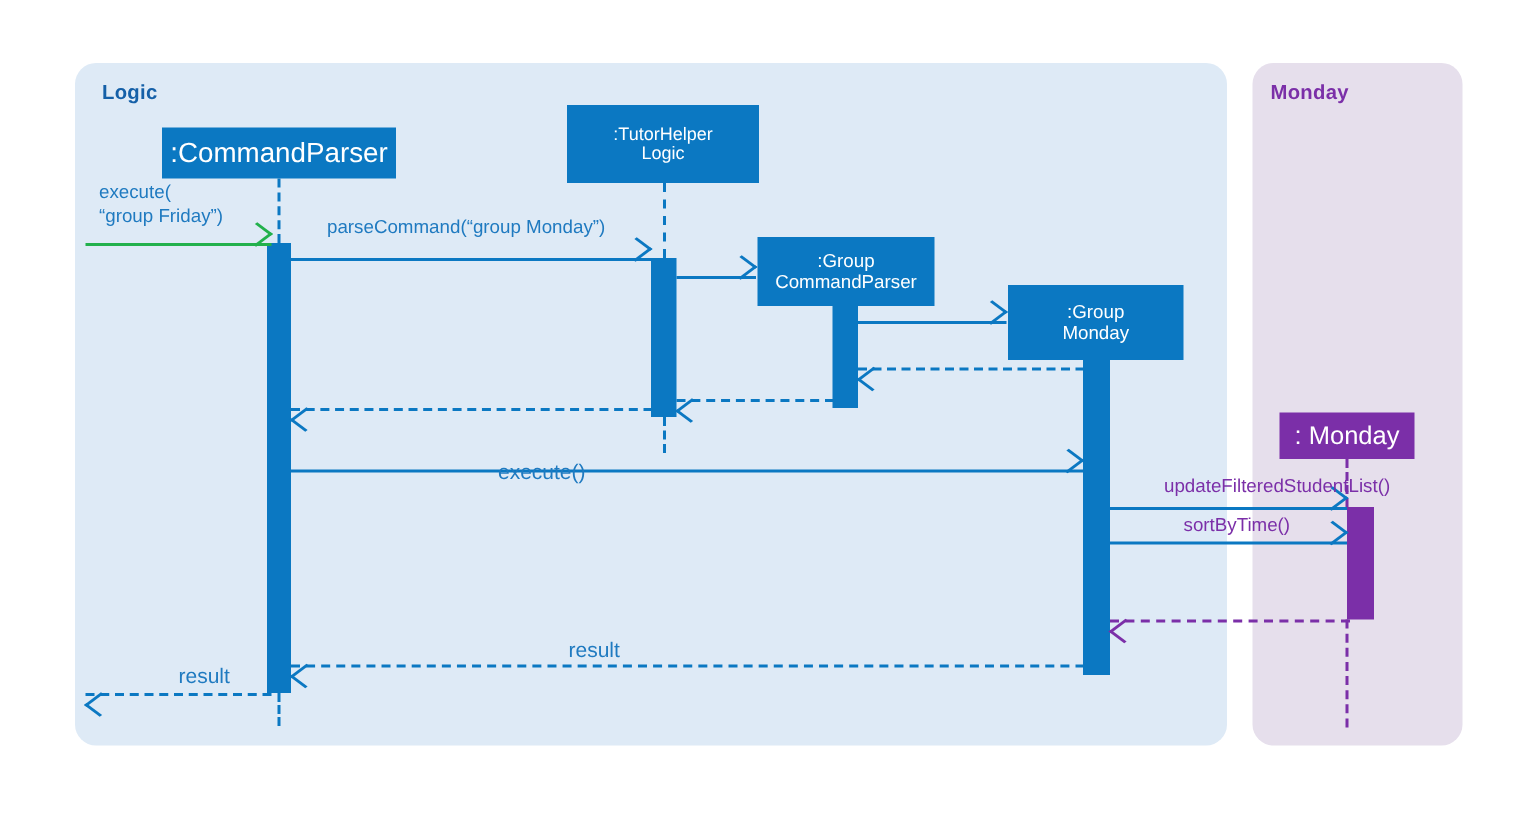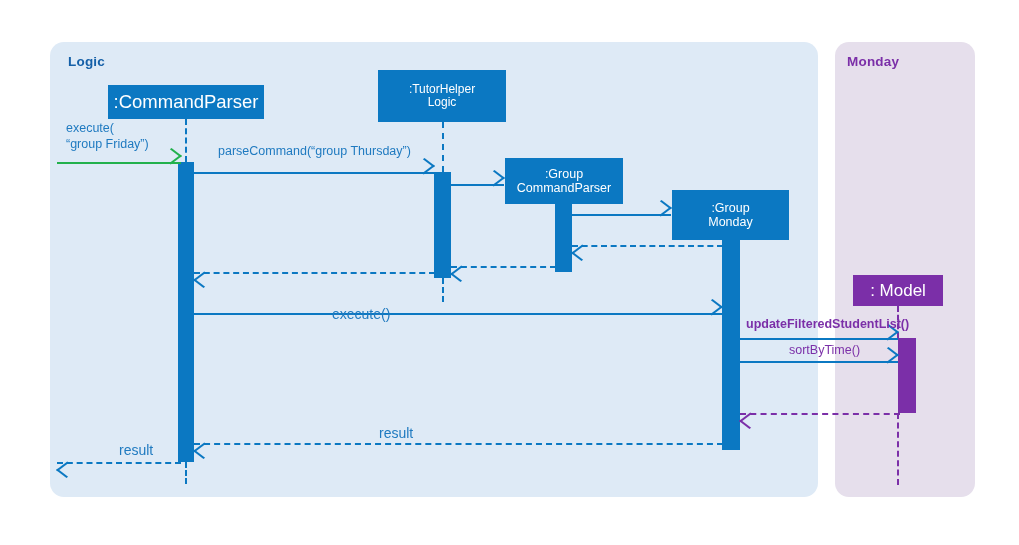--- a/index.html
+++ b/index.html
@@ -180,35 +180,35 @@
   </div>
 
   <div class="lbox blue" id="box-gcommand">
     <span>
       <span>:Group</span><br>
       <span>Monday</span>
     </span>
   </div>
 
   <div class="lbox purple" id="box-model">
-    <span>: Model</span>
+    <span>: Monday</span>
   </div>
 
   <div class="msg green" style="left:57px; top:162px; width:124px;">
     <div class="line"></div>
     <div class="head right"></div>
   </div>
   <div class="mlabel" style="left:66px; top:121px;">execute(</div>
   <div class="mlabel" style="left:66px; top:137px;">“group Friday”)</div>
 
   <div class="msg" style="left:194px; top:172px; width:240px;">
     <div class="line"></div>
     <div class="head right"></div>
   </div>
-  <div class="mlabel" style="left:218px; top:144px;">parseCommand(“group Thursday”)</div>
+  <div class="mlabel" style="left:218px; top:144px;">parseCommand(“group Monday”)</div>
 
   <div class="msg" style="left:451px; top:184px; width:53px;">
     <div class="line"></div>
     <div class="head right"></div>
   </div>
 
   <div class="msg" style="left:572px; top:214px; width:99px;">
     <div class="line"></div>
     <div class="head right"></div>
   </div>
@@ -231,21 +231,21 @@
   <div class="msg" style="left:194px; top:313px; width:528px;">
     <div class="line"></div>
     <div class="head right"></div>
   </div>
   <div class="mlabel big" style="left:332px; top:306px;">execute()</div>
 
   <div class="msg" style="left:740px; top:338px; width:158px;">
     <div class="line"></div>
     <div class="head right"></div>
   </div>
-  <div class="mlabel purple" style="left:746px; top:317px;font-weight:bold;">updateFilteredStudentList()</div>
+  <div class="mlabel purple" style="left:776px; top:317px;">updateFilteredStudentList()</div>
 
   <div class="msg" style="left:740px; top:361px; width:158px;">
     <div class="line"></div>
     <div class="head right"></div>
   </div>
   <div class="mlabel purple" style="left:789px; top:343px;">sortByTime()</div>
 
   <div class="msg dashed purple" style="left:740px; top:413px; width:160px;">
     <div class="line"></div>
     <div class="head left"></div>

